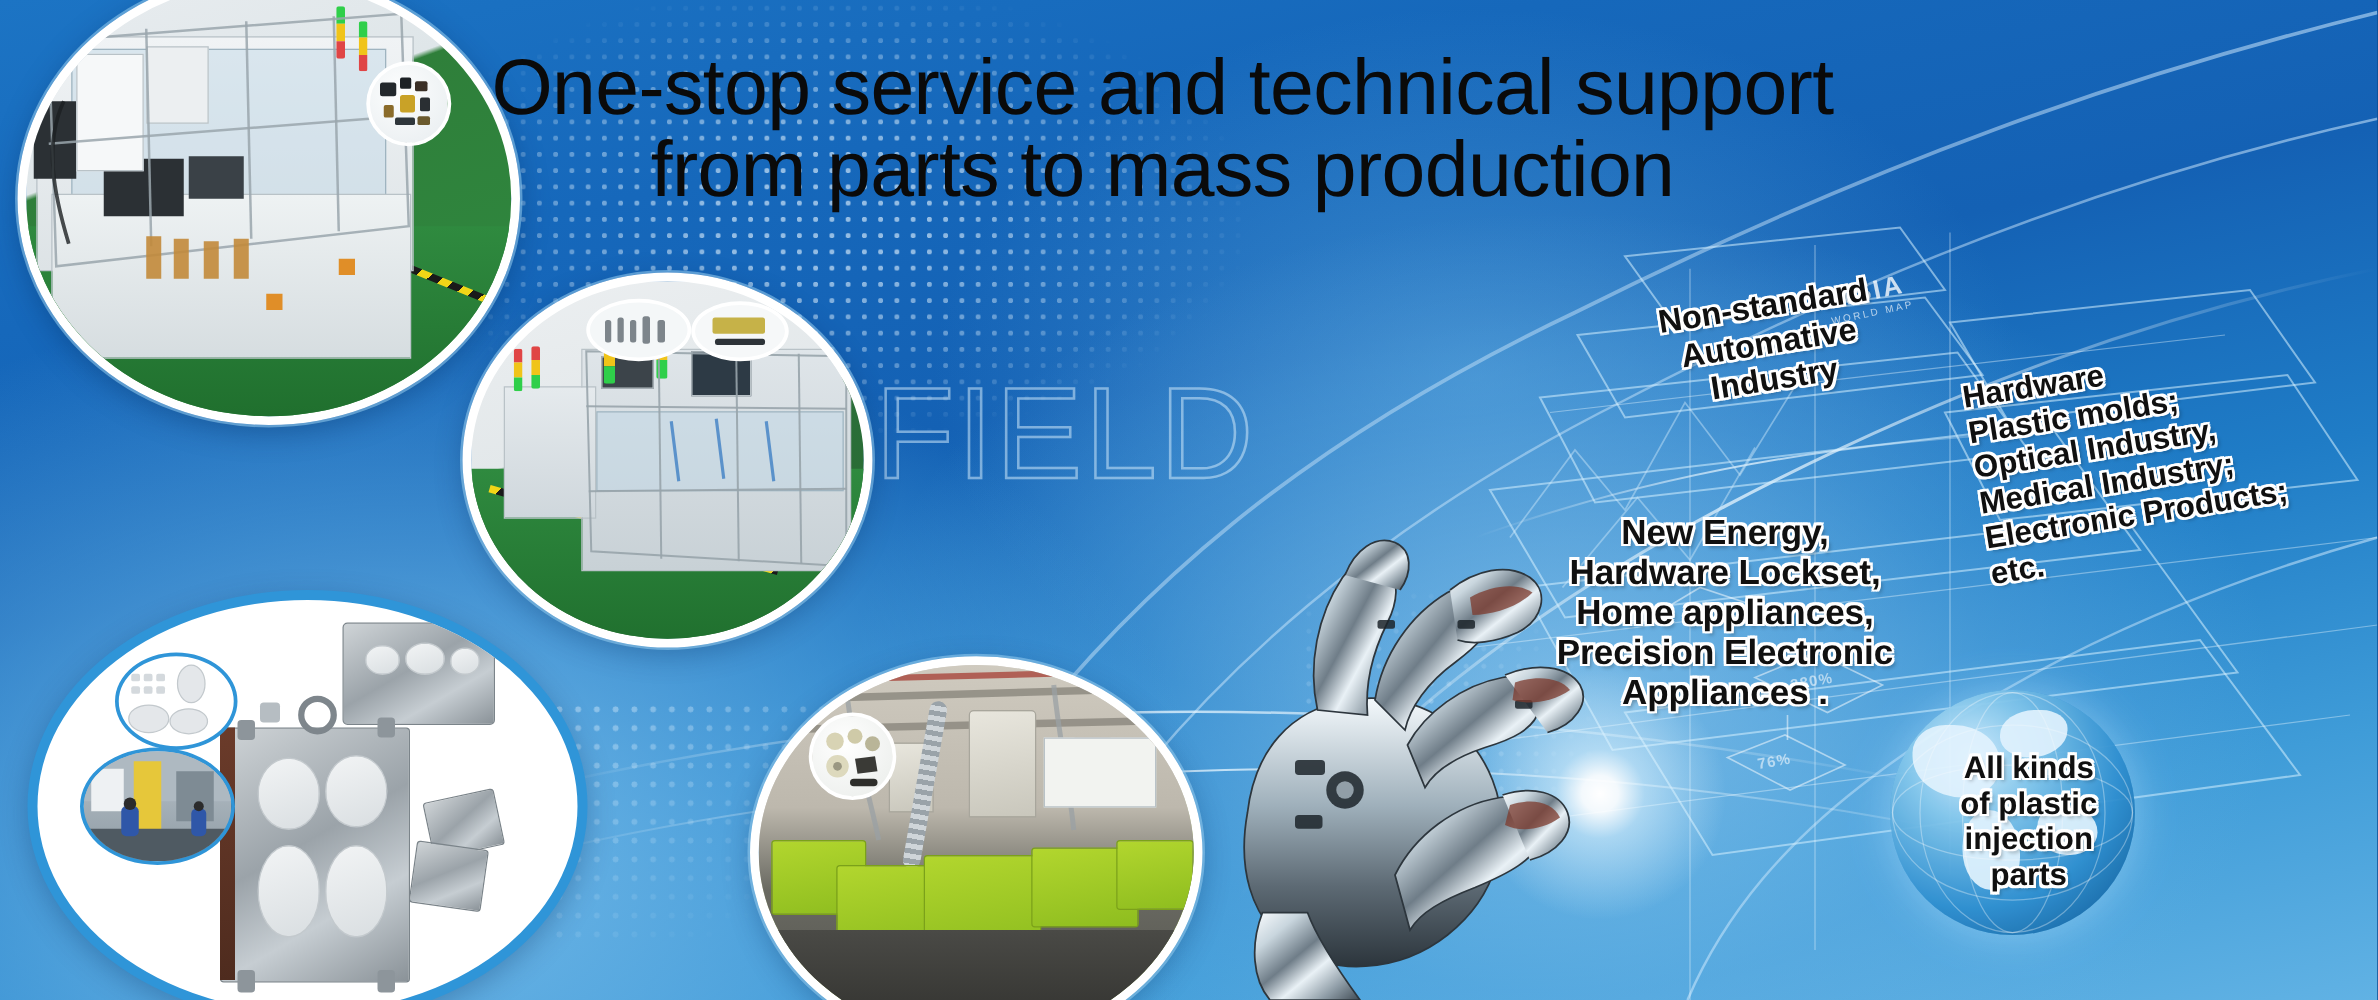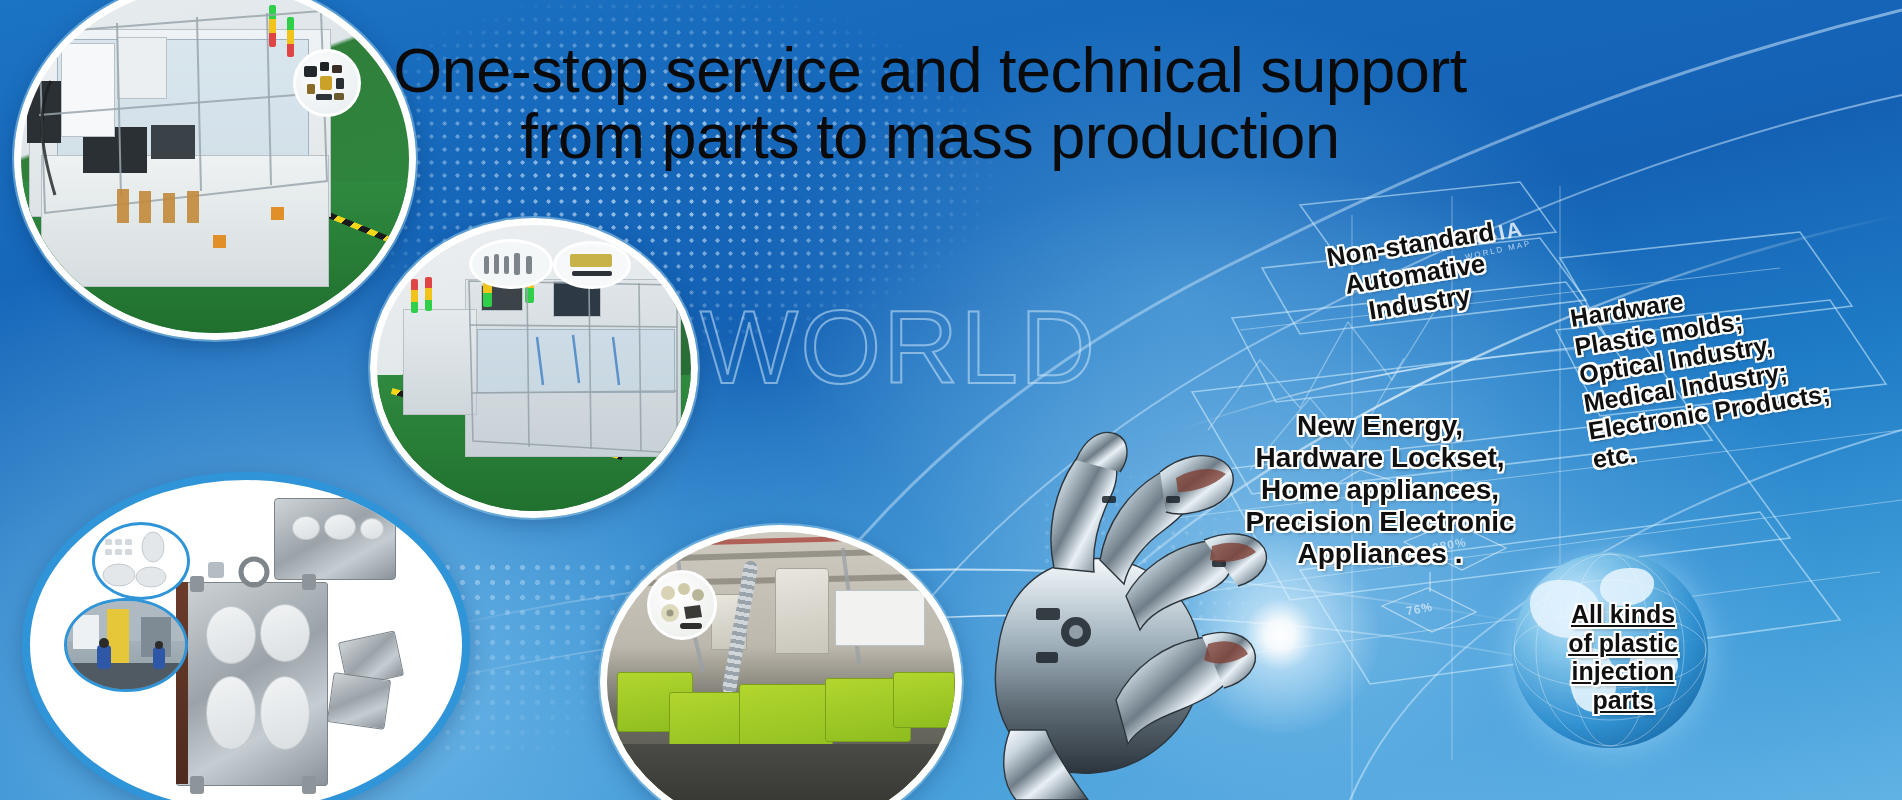--- a/index.html
+++ b/index.html
@@ -136,21 +136,21 @@
     position:absolute;color:#101010;font-weight:700;
     text-shadow:
       -2px -2px 0 #fff, 2px -2px 0 #fff, -2px 2px 0 #fff, 2px 2px 0 #fff,
        0px -2px 0 #fff, 0px 2px 0 #fff, -2px 0px 0 #fff, 2px 0px 0 #fff,
        3px 3px 3px rgba(0,0,0,.25);
     line-height:1.14;white-space:pre-line;
   }
   .c-nonstd{left:1300px;top:230px;width:230px;font-size:26px;text-align:center;transform:rotate(-9deg);}
   .c-hardware{left:1580px;top:283px;width:260px;font-size:25px;text-align:left;transform:rotate(-9deg);}
   .c-center{left:1240px;top:410px;width:280px;font-size:28px;text-align:center;}
-  .c-plastic{left:1553px;top:600px;width:140px;font-size:25px;text-align:center;text-decoration:underline;}
+  .c-plastic{left:1553px;top:600px;width:140px;font-size:25px;text-align:center;}
 
   .asia{
     position:absolute;left:1462px;top:222px;transform:rotate(-12deg);
     color:rgba(255,255,255,.78);text-align:center;pointer-events:none;
   }
   .asia .t{font-size:21px;font-weight:700;letter-spacing:2px;}
   .asia .s{font-size:8px;letter-spacing:2px;opacity:.85;}
 
   .hudlabel{
     position:absolute;color:rgba(255,255,255,.55);font-size:12px;font-weight:700;
@@ -237,21 +237,21 @@
       </g>
     </svg>
   </div>
 
   <div class="asia">
     <div class="t">ASIA</div>
     <div class="s">WORLD MAP</div>
   </div>
 
   <div class="watermark">
-    <span>WORLD</span>
+    <span>FIELD</span>
   </div>
 
   <div class="headline">
     <span class="l1">One-stop service  and technical support</span>
     <span class="l2">from parts to mass production</span>
   </div>
 
   <div class="photo ellipse ph1">
     <div class="floor-green" style="left:0;top:196px;width:388px;height:160px;"></div>
     <div class="hazard" style="left:210px;top:230px;width:210px;transform:rotate(22deg);"></div>

